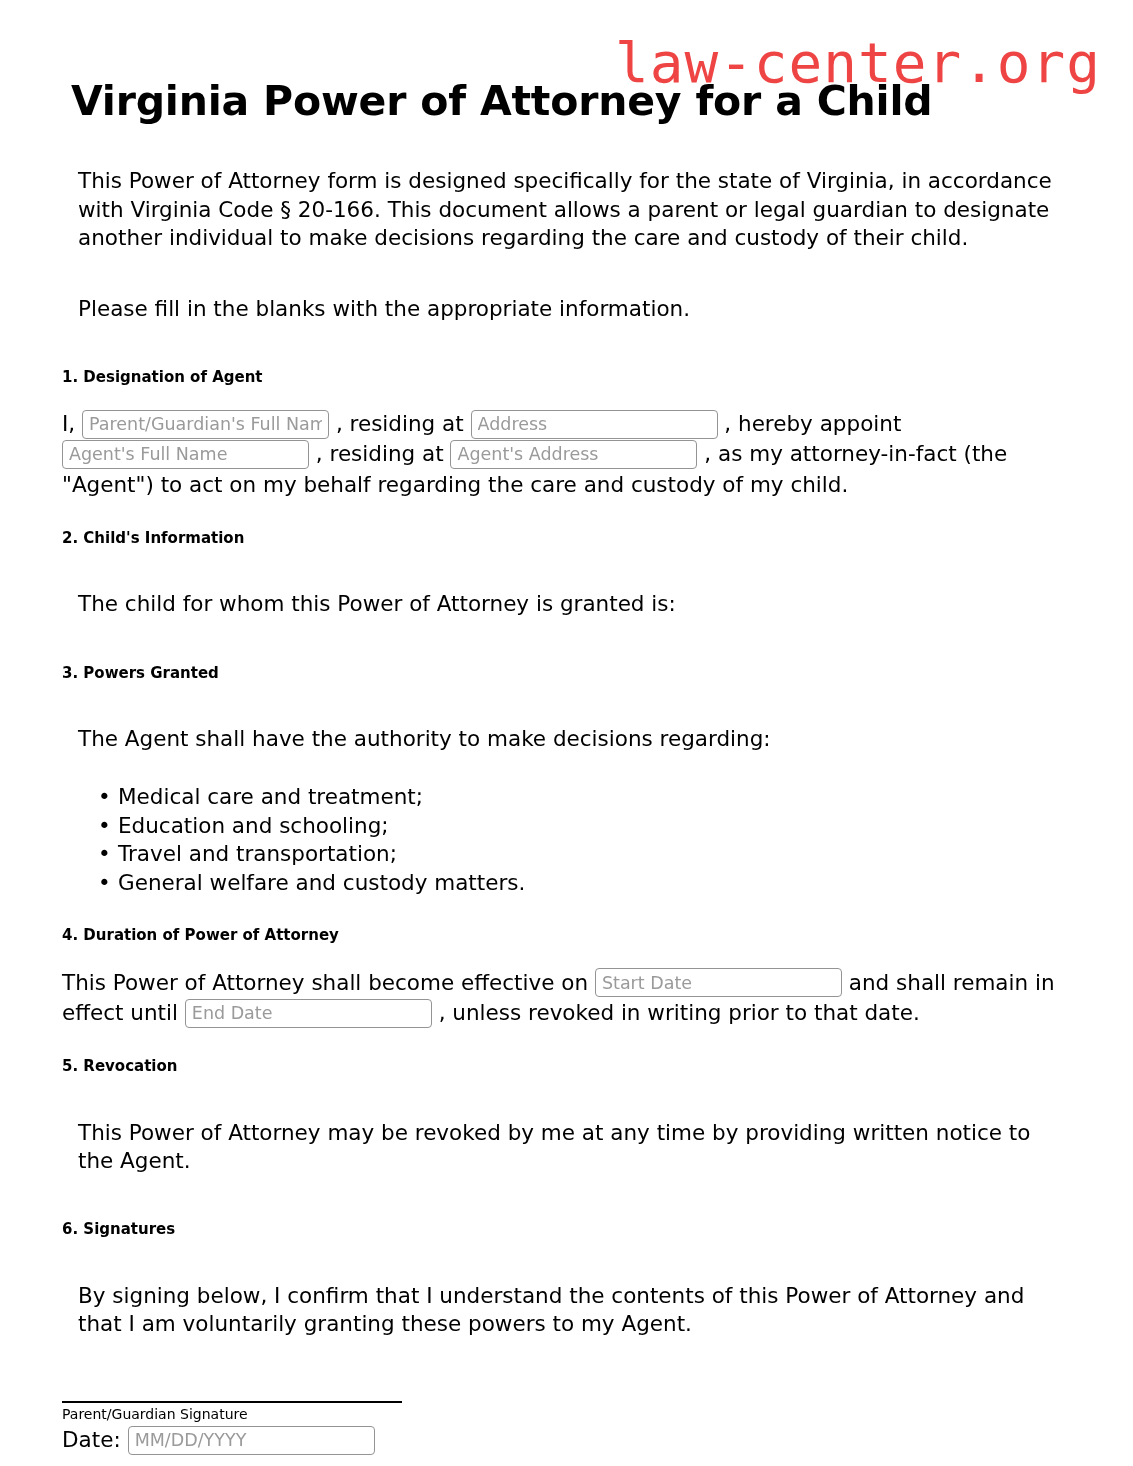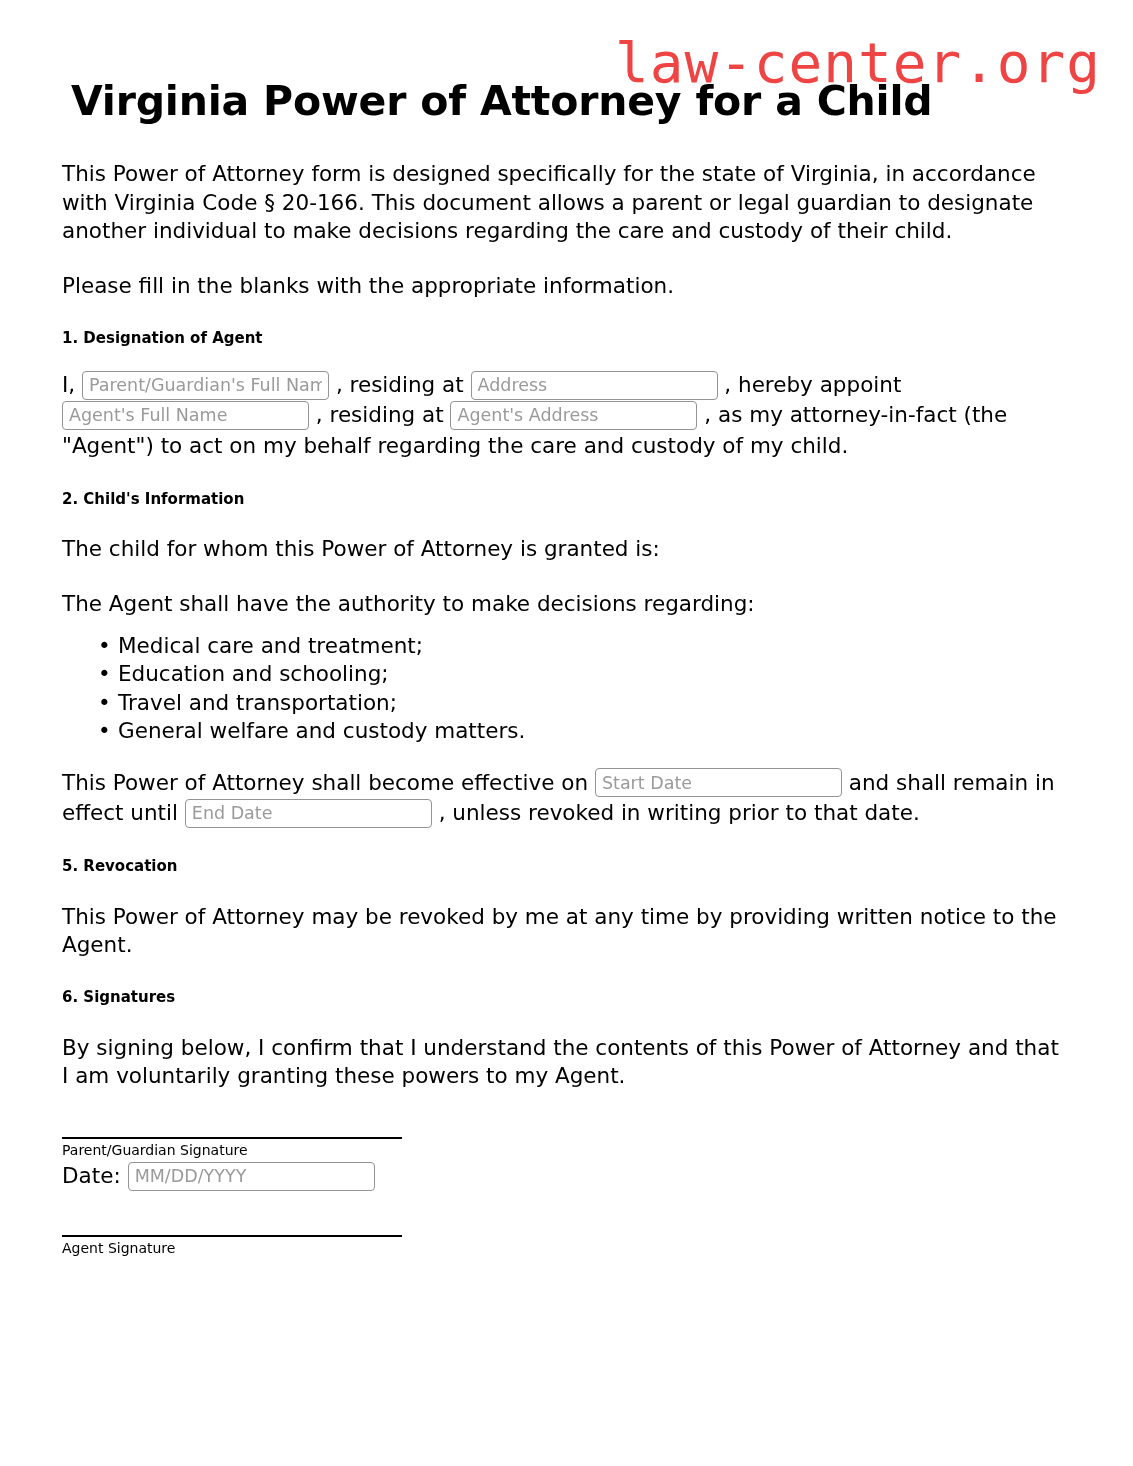--- a/index.html
+++ b/index.html
@@ -37,21 +37,21 @@
     margin: 9px;
     padding-top: 68px;
     font-size: 41px;
     font-weight: bold;
     line-height: 1.18;
     letter-spacing: -0.2px;
   }
   p.para {
     font-size: 21.5px;
     line-height: 1.32;
-    margin: 0;
+    margin: 16px;
     padding-top: 26px;
     max-width: 1010px;
   }
   h2.section-title {
     font-size: 15px;
     font-weight: bold;
     margin: 0;
     padding-top: 29px;
     line-height: 1.3;
   }
@@ -151,29 +151,31 @@
     <span class="seg">, residing at</span>
     <input class="blank w247" type="text" placeholder="Agent's Address" style="">
     <span class="seg">, as my attorney-in-fact (the</span>
     <span class="seg">"Agent") to act on my behalf regarding the care and custody of my child.</span>
   </div>
 
   <h2 class="section-title">2. Child's Information</h2>
   <p class="para">The child for whom this Power of Attorney is granted is:</p>
 
 
+  <h2 class="section-title">3. Powers Granted</h2>
   <p class="para">The Agent shall have the authority to make decisions regarding:</p>
 
   <ul class="bullets">
     <li>Medical care and treatment;</li>
     <li>Education and schooling;</li>
     <li>Travel and transportation;</li>
     <li>General welfare and custody matters.</li>
   </ul>
 
+  <h2 class="section-title">4. Duration of Power of Attorney</h2>
 
   <div class="flow">
     <span class="seg">This Power of Attorney shall become effective on</span>
     <input class="blank w247" type="text" placeholder="Start Date" style="">
     <span class="seg">and shall remain in effect until</span>
     <input class="blank w247" type="text" placeholder="End Date" style="">
     <span class="seg">, unless revoked in writing prior to that date.</span>
   </div>
 
   <h2 class="section-title">5. Revocation</h2>

